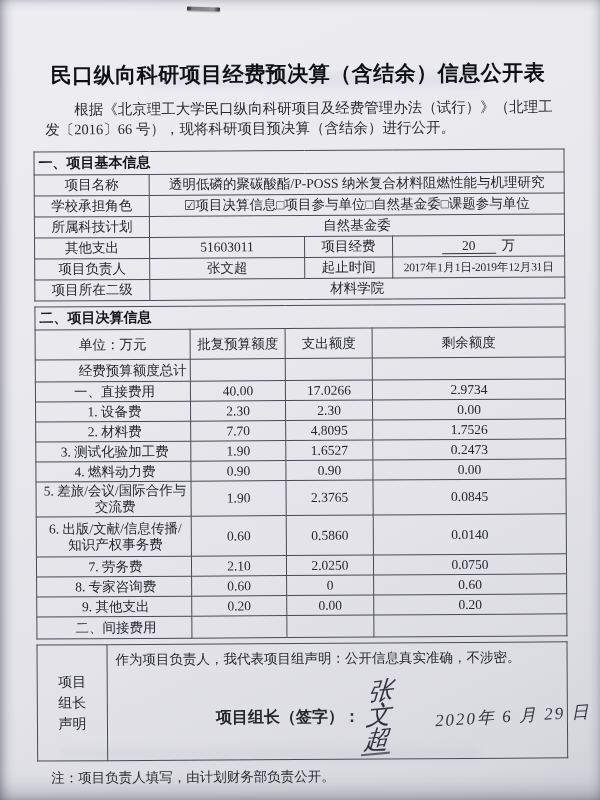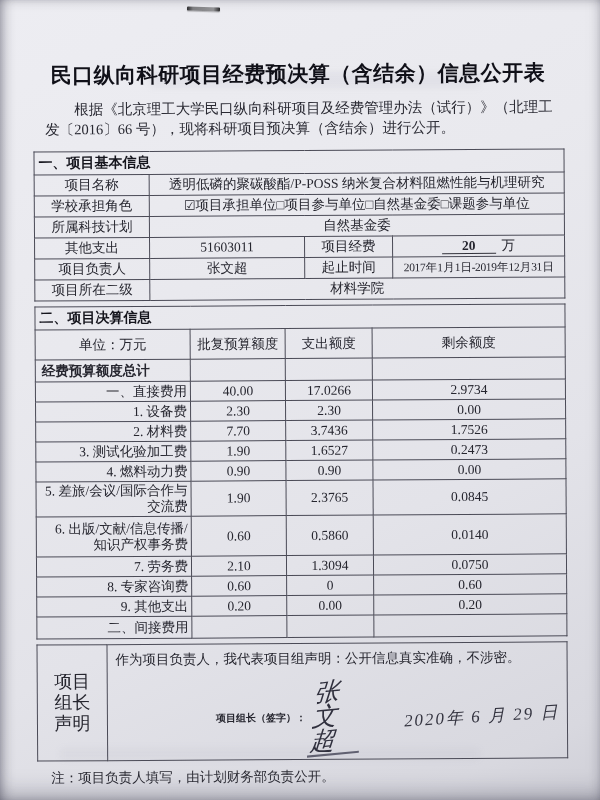--- a/index.html
+++ b/index.html
@@ -40,32 +40,32 @@
   .tbl-decl { margin-top:5px; }
   .section-cell { text-align:left; font-weight:bold; font-size:14px;
     font-family:"Liberation Sans", sans-serif; padding:2px 4px; height:20px; color:#15151d; }
 
   .h21 { height:21px; } .h20 { height:20px; } .h19 { height:19px; }
   .h22 { height:22px; } .h30 { height:30px; } .h32 { height:32px; }
   .h40 { height:40px; }
 
   .checkbox-symbol { font-size:13px; }
   .funding-amount { display:inline-block; padding:0 20px;
-    border-bottom:1px solid #33333c; line-height:15px;font-weight:bold; }
+    border-bottom:1px solid #33333c; line-height:15px; }
   .funding-unit { margin-left:6px; }
   .period-cell { font-size:11.5px; letter-spacing:-.4px; word-spacing:-2px; white-space:nowrap; }
 
-  .name-cell { text-align:right; padding-left:6px; line-height:16px; }
-  .name-center { text-align:left;font-weight:bold; }
-
-  .decl-label { line-height:21px; font-size:18px; }
+  .name-cell { text-align:center; padding-left:6px; line-height:16px; }
+  .name-center { text-align:right; }
+
+  .decl-label { line-height:21px; font-size:14px; }
   .decl-body { text-align:left; padding:6px 8px 4px 8px; }
   .decl-statement { font-size:13.5px; }
   .decl-signrow { display:flex; align-items:center; margin-top:12px; padding-left:100px; }
-  .sign-label { font-size:10px; font-weight:bold; white-space:nowrap; }
+  .sign-label { font-size:16px; font-weight:bold; white-space:nowrap; }
   .signature { display:inline-block; margin-left:4px; font-size:25px; color:#30303e;
     font-style:italic; transform:rotate(-5deg) skewX(-10deg);
     border-bottom:2px solid rgba(45,45,65,.7); line-height:24px; padding:0 2px 1px 2px; }
   .hand-date { display:inline-block; margin-left:42px; font-size:17px; color:#33333f;
     font-style:italic; letter-spacing:2px; transform:rotate(-3deg); white-space:nowrap; }
 
   .footnote { margin-top:8px; padding-left:14px; font-size:13.5px; color:#2a2a33; }
 </style>
 </head>
 <body>
@@ -91,21 +91,21 @@
         <tr>
           <td class="section-cell" colspan="4">一、项目基本信息</td>
         </tr>
         <tr>
           <td class="h21">项目名称</td>
           <td class="h21" colspan="3">透明低磷的聚碳酸酯/P-POSS 纳米复合材料阻燃性能与机理研究</td>
         </tr>
         <tr>
           <td class="h21">学校承担角色</td>
           <td class="h21" colspan="3">
-            <span><span class="checkbox-symbol">☑</span><span>项目承担单位</span></span><span><span class="checkbox-symbol">□</span><span>项目参与单位</span></span><span><span class="checkbox-symbol">□</span><span>自然基金委</span></span><span><span class="checkbox-symbol">□</span><span>课题参与单位</span></span>
+            <span><span class="checkbox-symbol">☑</span><span>项目决算信息</span></span><span><span class="checkbox-symbol">□</span><span>项目参与单位</span></span><span><span class="checkbox-symbol">□</span><span>自然基金委</span></span><span><span class="checkbox-symbol">□</span><span>课题参与单位</span></span>
           </td>
         </tr>
         <tr>
           <td class="h20">所属科技计划</td>
           <td class="h20" colspan="3">自然基金委</td>
         </tr>
         <tr>
           <td class="h20">其他支出</td>
           <td class="h20">51603011</td>
           <td class="h20">项目经费</td>
@@ -157,21 +157,21 @@
         </tr>
         <tr>
           <td class="h20 name-cell">1. 设备费</td>
           <td class="h20">2.30</td>
           <td class="h20">2.30</td>
           <td class="h20">0.00</td>
         </tr>
         <tr>
           <td class="h20 name-cell">2. 材料费</td>
           <td class="h20">7.70</td>
-          <td class="h20">3.7436</td>
+          <td class="h20">4.8095</td>
           <td class="h20">1.7526</td>
         </tr>
         <tr>
           <td class="h20 name-cell">3. 测试化验加工费</td>
           <td class="h20">1.90</td>
           <td class="h20">1.6527</td>
           <td class="h20">0.2473</td>
         </tr>
         <tr>
           <td class="h20 name-cell">4. 燃料动力费</td>
@@ -187,21 +187,21 @@
         </tr>
         <tr>
           <td class="h40 name-cell">6. 出版/文献/信息传播/知识产权事务费</td>
           <td class="h40">0.60</td>
           <td class="h40">0.5860</td>
           <td class="h40">0.0140</td>
         </tr>
         <tr>
           <td class="h20 name-cell">7. 劳务费</td>
           <td class="h20">2.10</td>
-          <td class="h20">1.3094</td>
+          <td class="h20">2.0250</td>
           <td class="h20">0.0750</td>
         </tr>
         <tr>
           <td class="h20 name-cell">8. 专家咨询费</td>
           <td class="h20">0.60</td>
           <td class="h20">0</td>
           <td class="h20">0.60</td>
         </tr>
         <tr>
           <td class="h20 name-cell">9. 其他支出</td>

